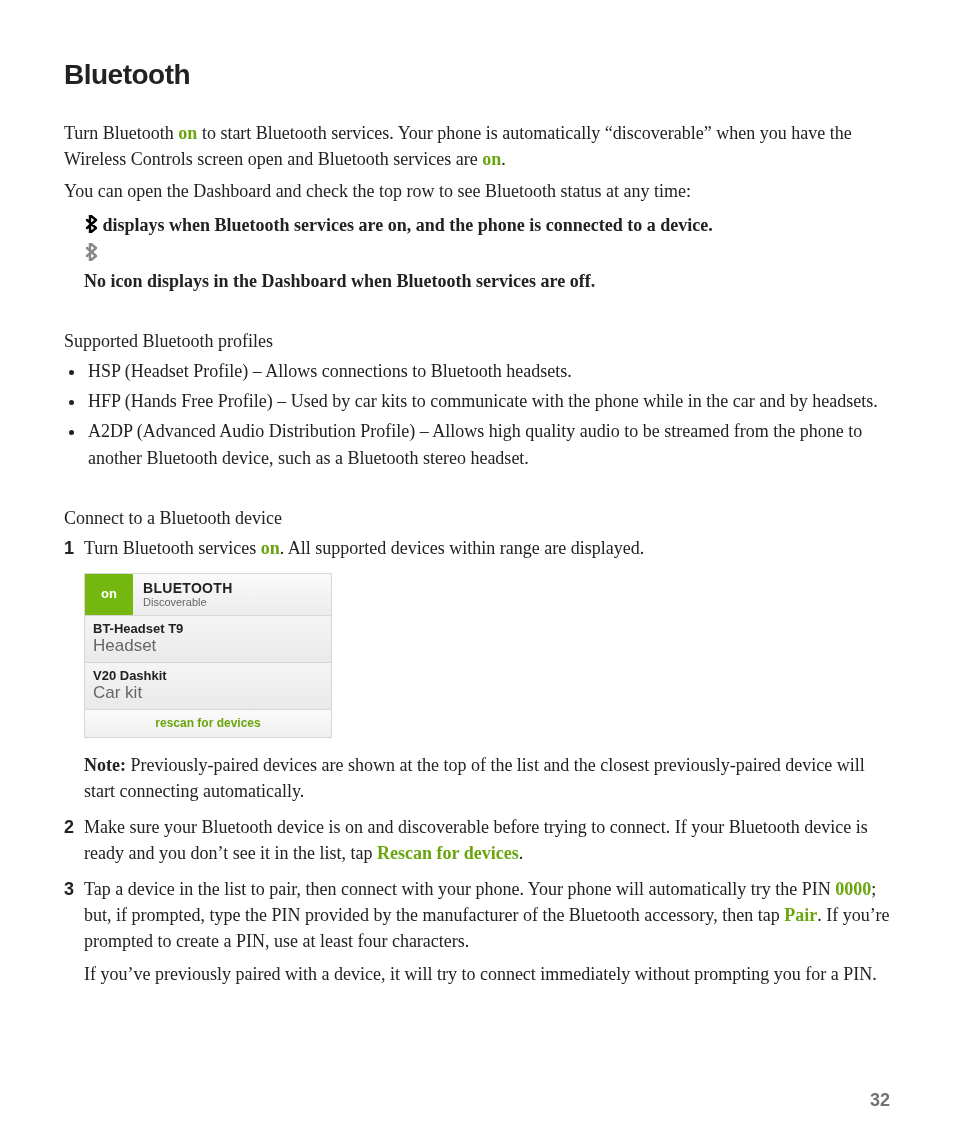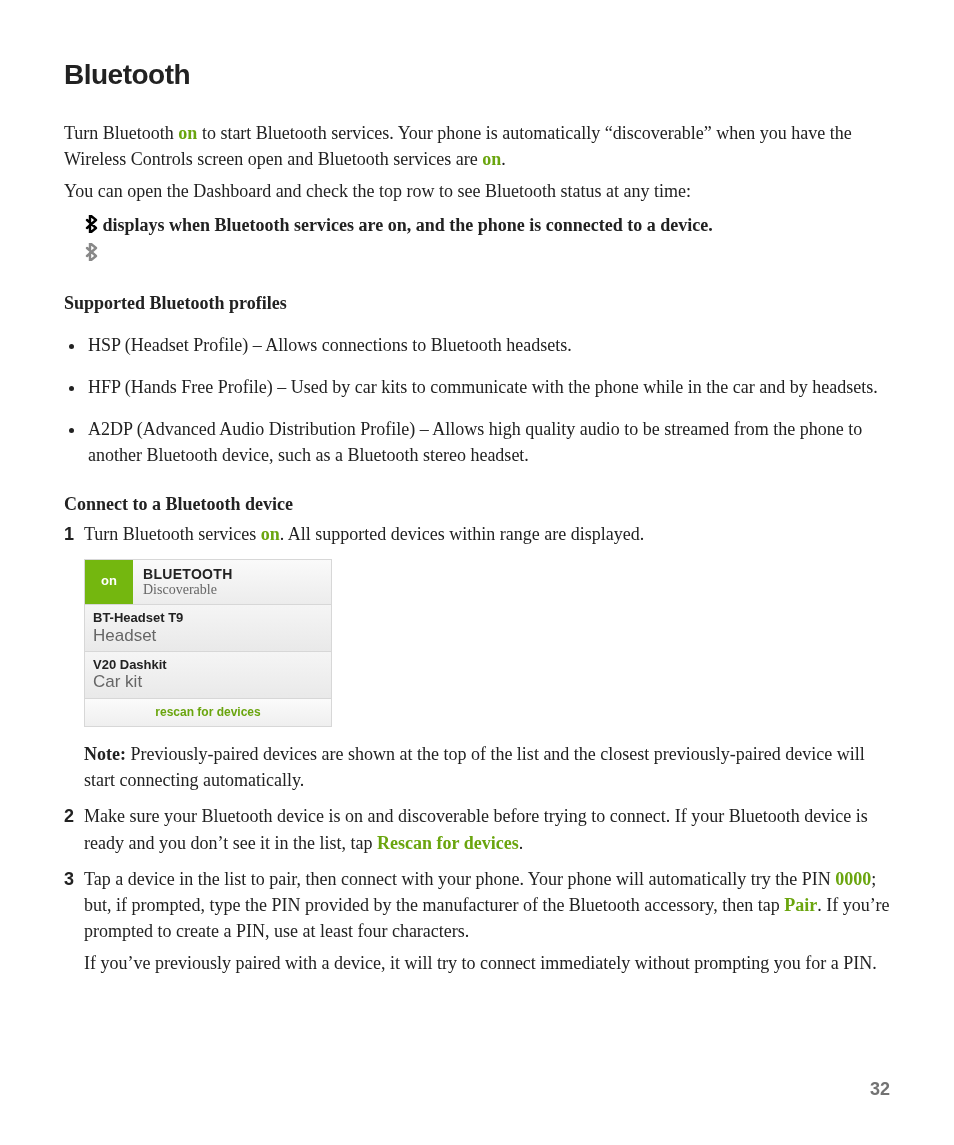--- a/index.html
+++ b/index.html
@@ -16,23 +16,23 @@
     font-family: Arial, Helvetica, sans-serif;
     font-weight: 700;
     font-size: 28px;
     letter-spacing: -0.5px;
     margin: 0 0 24px 0;
   }
   .green { color: #6aa50e; font-weight: bold; }
   p { margin: 0 0 6px 0; }
   .indent-block { margin: 8px 0 14px 20px; font-weight: bold; }
   .bt-icon { display:inline-block; vertical-align:-2px; }
-  .subhead { font-weight: bold; margin-top: 22px; margin-bottom: 4px; }
+  .subhead { font-weight: normal; margin-top: 34px; margin-bottom: 4px; }
   ul.profiles { margin: 0 0 0 22px; padding: 0; }
-  ul.profiles li { margin: 16px 0; padding-left: 2px; }
+  ul.profiles li { margin: 4px 0; padding-left: 2px; }
   ol.steps { list-style: none; margin: 0; padding: 0; }
   ol.steps > li { display: flex; margin: 4px 0; }
   ol.steps .num { font-family: Arial, Helvetica, sans-serif; font-weight:700; width: 20px; flex: 0 0 20px; }
   ol.steps .body { flex: 1; }
   .device-panel {
     width: 248px;
     margin: 12px 0 14px 0;
     font-family: Arial, Helvetica, sans-serif;
     font-size: 13px;
     color: #444;
@@ -46,21 +46,21 @@
   .dp-on {
     background: #74b70f;
     color: #fff;
     font-weight: bold;
     width: 48px;
     display:flex; align-items:center; justify-content:center;
     font-size: 13px;
   }
   .dp-title { padding: 6px 10px; line-height: 1.15; }
   .dp-title .t1 { font-weight:700; font-size:14px; letter-spacing:0.3px; color:#222; }
-  .dp-title .t2 { font-size:14px; color:#666;font-family:Liberation Serif, serif; }
+  .dp-title .t2 { font-size:11px; color:#666; }
   .dp-row {
     border: 1px solid #d7d7d7;
     border-top: none;
     background: linear-gradient(#f5f5f5,#e9e9e9);
     padding: 5px 8px;
     line-height:1.2;
   }
   .dp-row .r1 { font-weight:700; color:#222; }
   .dp-row .r2 { font-size:17px; color:#666; }
   .dp-rescan {
@@ -108,20 +108,21 @@
     </span>
     <span>displays when Bluetooth services are on, and the phone is connected to a device.</span>
   </div>
   <div>
     <span class="bt-icon">
       <svg width="14" height="18" viewBox="0 0 14 18">
           <path d="M6 0 L6 18 L12 13 L3 5 M6 0 L12 5 L3 13" stroke="#888" stroke-width="2.4" fill="none" stroke-linejoin="round" stroke-linecap="round"></path>
         </svg>
     </span>
   </div>
+  <div>No icon displays in the Dashboard when Bluetooth services are off.</div>
 </div>
 
 <p class="subhead">Supported Bluetooth profiles</p>
 <ul class="profiles">
   <li>HSP (Headset Profile) – Allows connections to Bluetooth headsets.</li>
   <li>HFP (Hands Free Profile) – Used by car kits to communicate with the phone while in the car and by headsets.</li>
   <li>A2DP (Advanced Audio Distribution Profile) – Allows high quality audio to be streamed from the phone to another Bluetooth device, such as a Bluetooth stereo headset.</li>
 </ul>
 
 <p class="subhead">Connect to a Bluetooth device</p>

